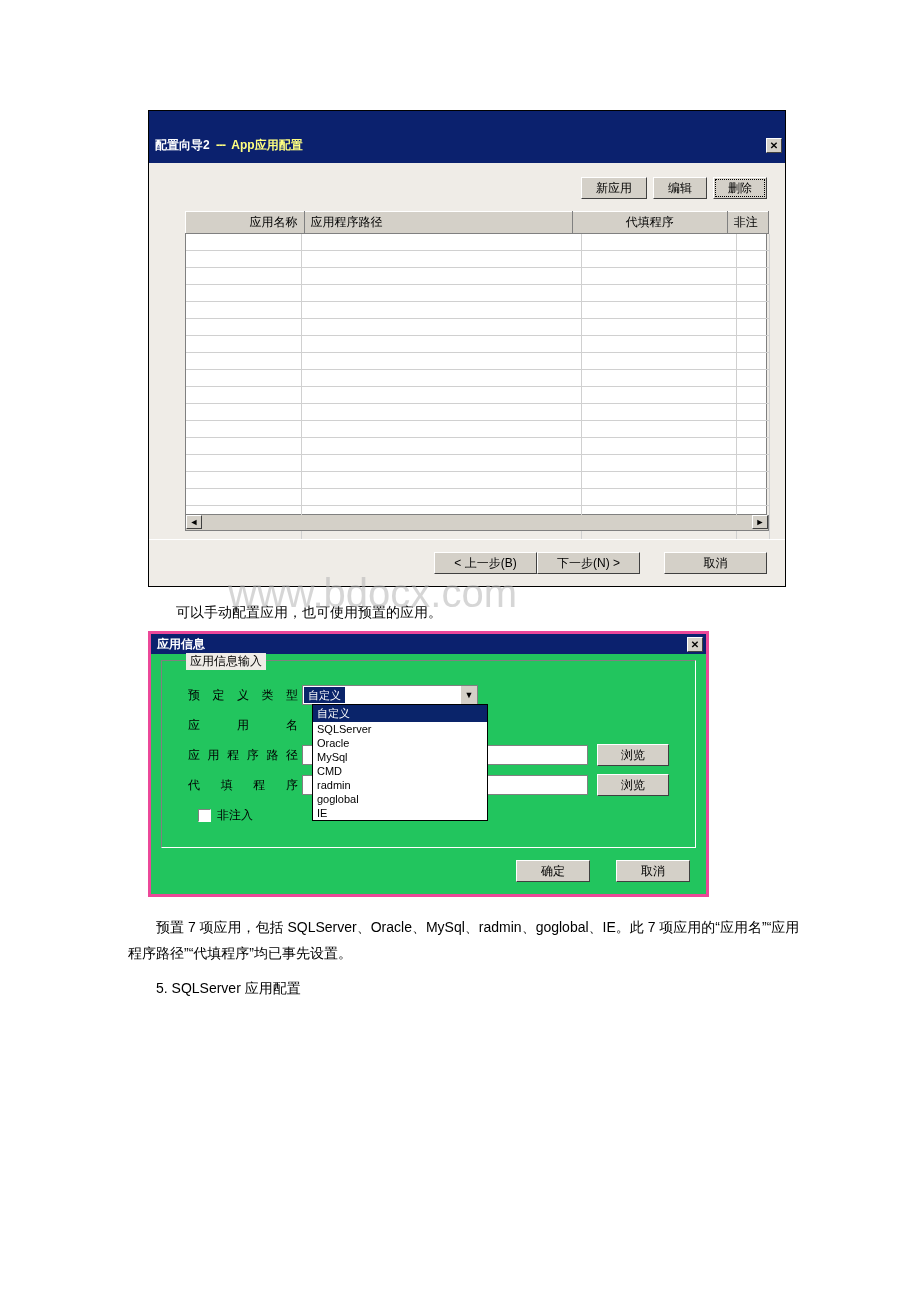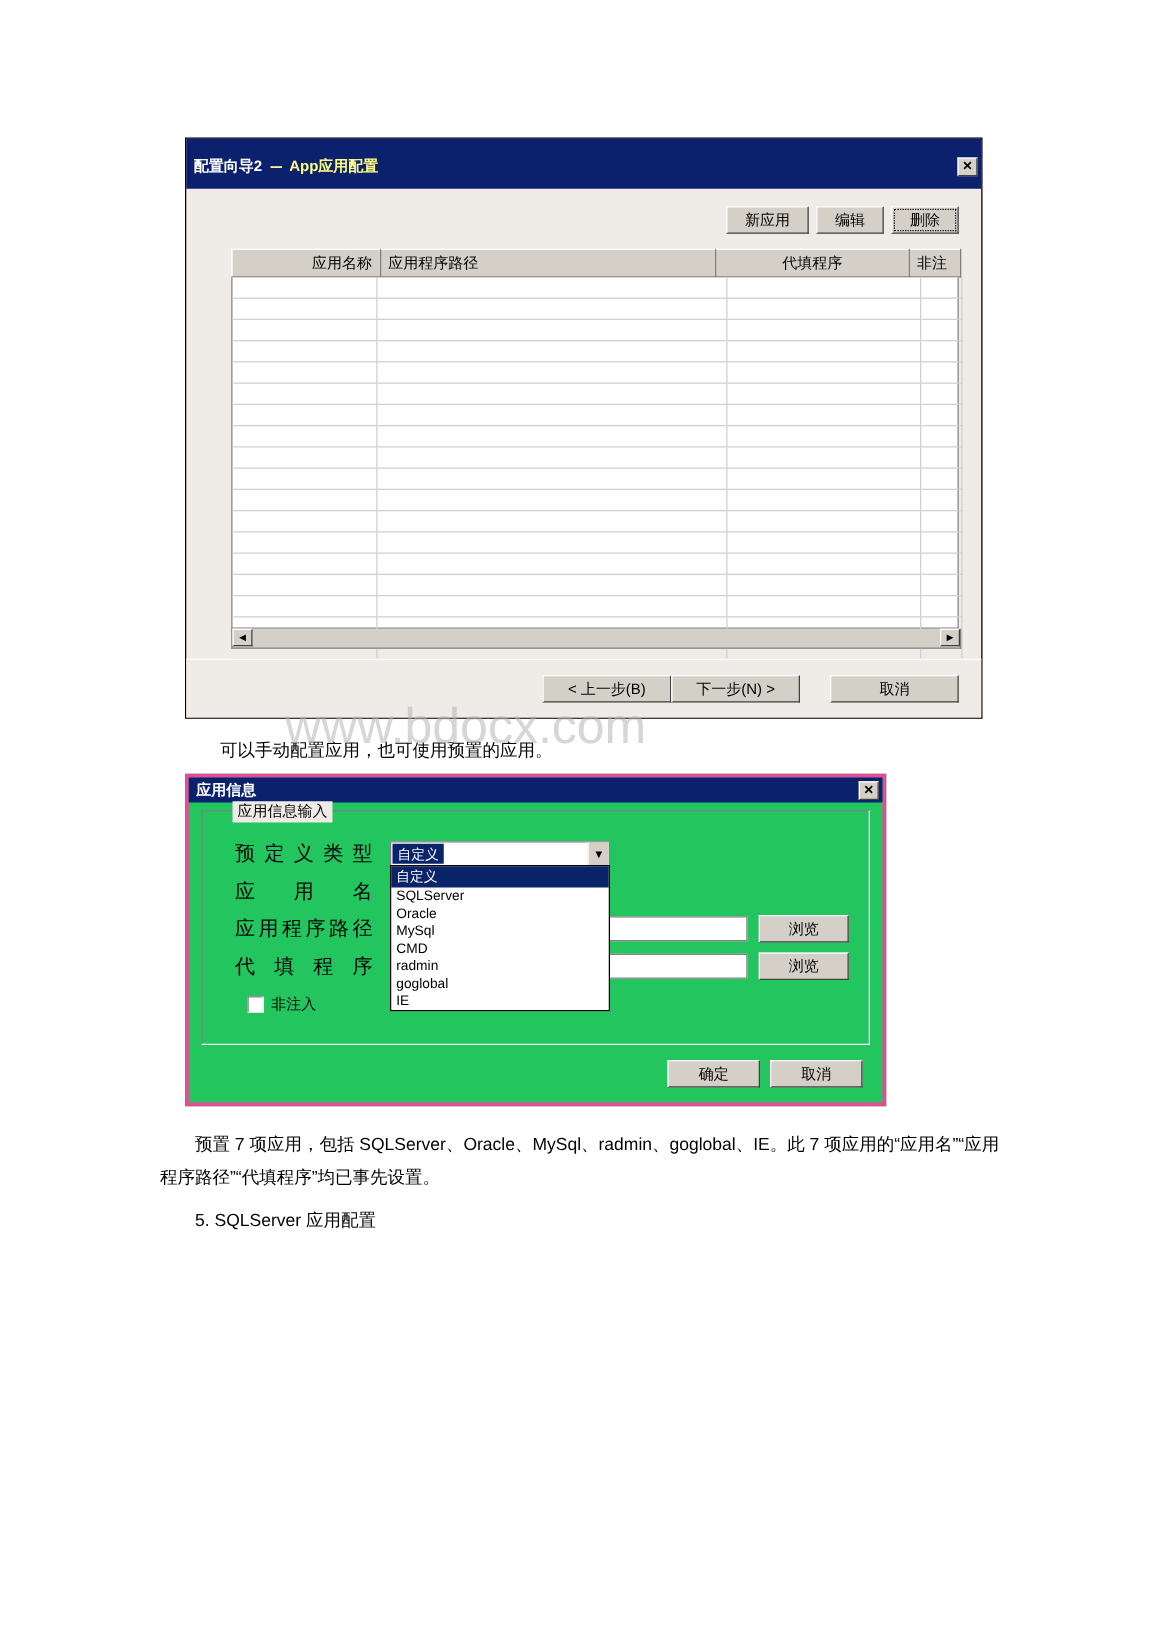--- a/index.html
+++ b/index.html
@@ -19,21 +19,21 @@
     border: 1px solid #000;
     background: #efece7;
     width: 636px;
   }
   .wiz-titlebar {
     background: #0b216e;
     color: #fff;
     height: 36px;
     display: flex;
     align-items: center;
-    padding: 4px 3px 0 6px;
+    padding: 16px 3px 0 6px;
     font-weight: bold;
     font-size: 12px;
     text-align: center;
   }
   .wiz-title-main { }
   .wiz-title-dashes { color: #ffff80; margin: 0 4px; letter-spacing: -1px; }
   .wiz-title-sub   { color: #ffff80; }
   .wiz-titlebar .spacer { flex: 1; }
   .close-btn {
     width: 16px; height: 15px;
@@ -190,21 +190,21 @@
   }
   .group-legend {
     position: absolute; top: -8px; left: 24px;
     background: #efece7; padding: 0 4px; font-size: 12px;
   }
   .form-row {
     display: flex; align-items: center; height: 24px; margin: 6px 0;
   }
   .form-label {
     width: 110px; text-align: justify; text-align-last: justify;
-    padding: 0 14px 0 10px; font-size: 16px;
+    padding: 0 4px 0 10px; font-size: 12px;
   }
   .combo {
     width: 176px; height: 20px; display: flex;
     border: 1px solid #808080; box-sizing: border-box; background: #fff;
   }
   .combo .sel {
     background: #0a246a; color: #fff; padding: 1px 4px; margin: 1px;
     font-size: 11px;
   }
   .combo .spacer { flex: 1; }
@@ -235,21 +235,21 @@
   .browse-btn { margin-left: 9px; width: 72px; }
   .checkbox {
     width: 13px; height: 13px; background: #fff;
     border: 1px solid #808080;
     border-right-color: #fff; border-bottom-color: #fff;
     box-sizing: border-box;
     display: inline-block; margin-right: 6px;
   }
   .ai-footer {
     padding: 10px 16px 12px 0;
-    display: flex; justify-content: flex-end; gap: 8px;
+    display: flex; justify-content: flex-end; gap: 26px;
   }
   .ai-footer .win-btn { width: 74px; }
 
   .doc-para {
     font-size: 14px; line-height: 1.8; margin: 18px 0 10px -20px;
     text-indent: 2em;
     width: 680px;
   }
   .doc-heading {
     font-size: 14px; line-height: 1.8; margin: 6px 0 0 -20px;

